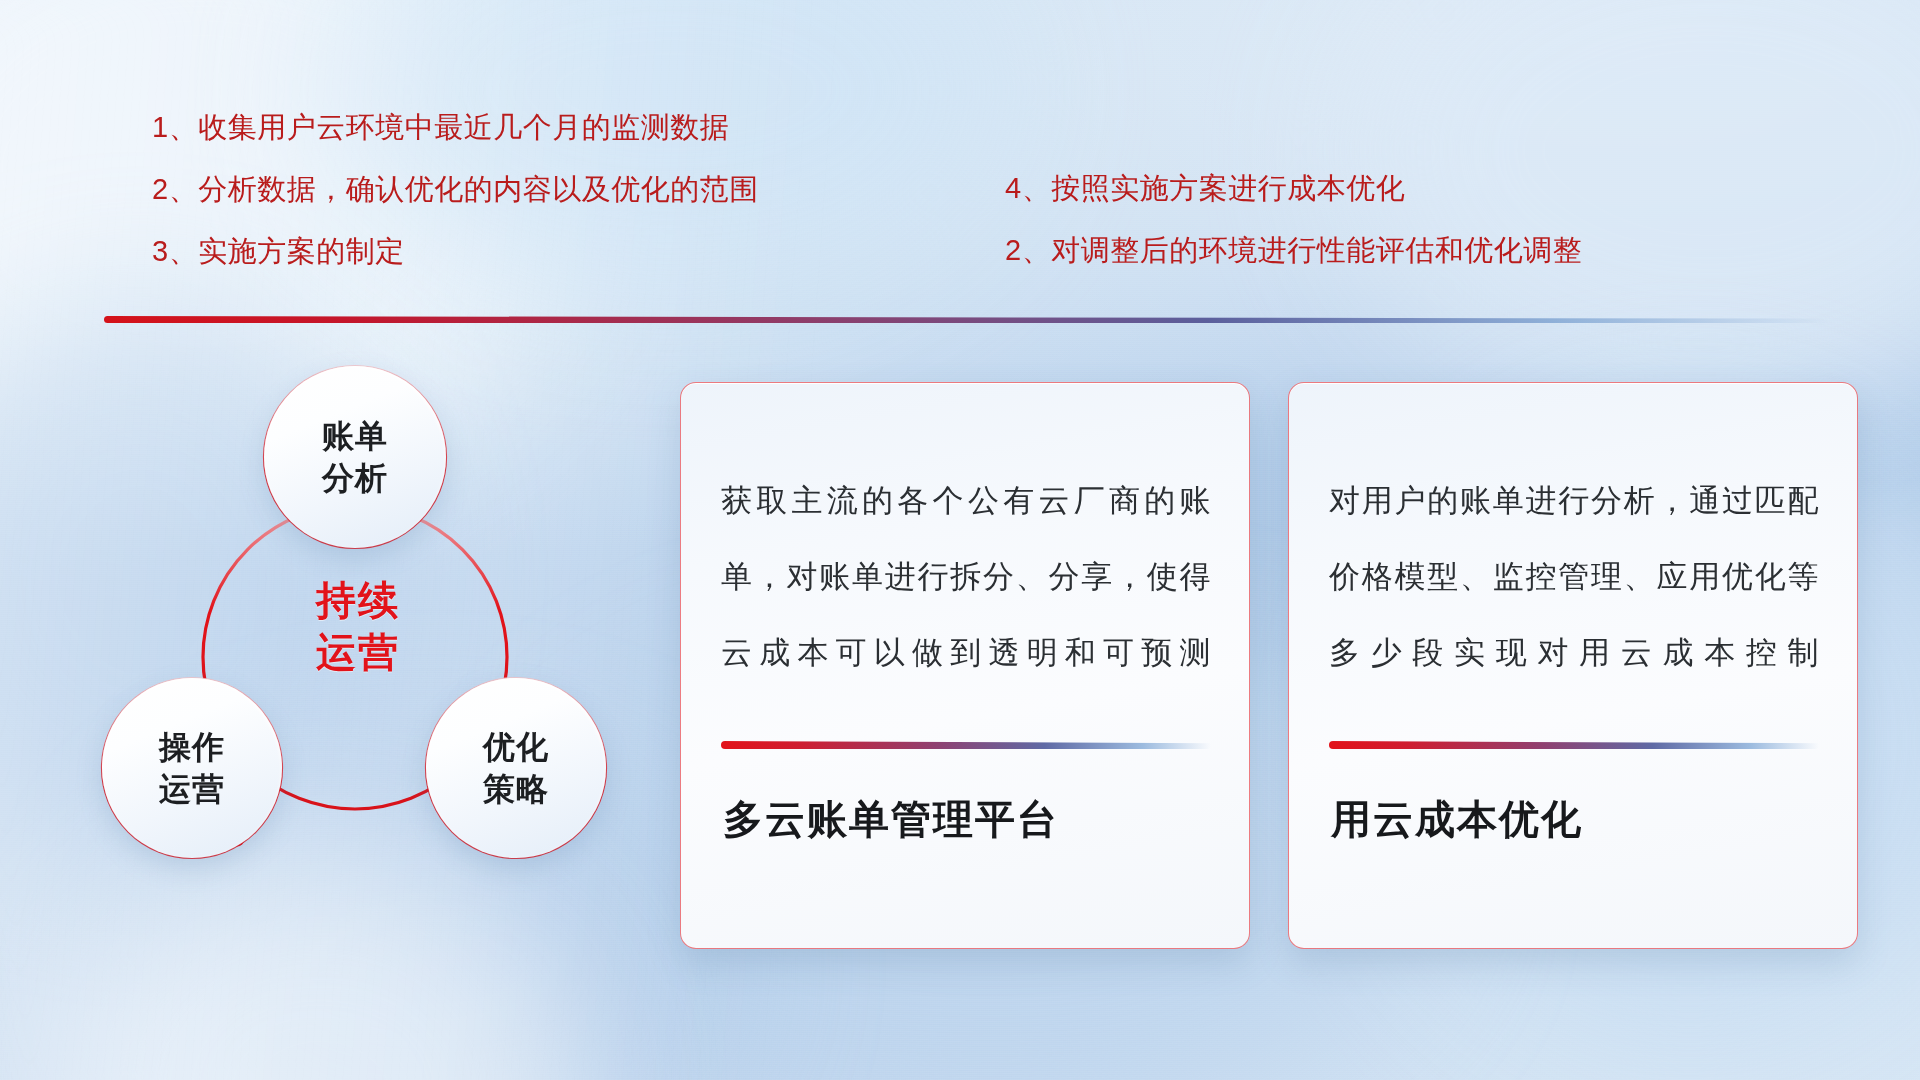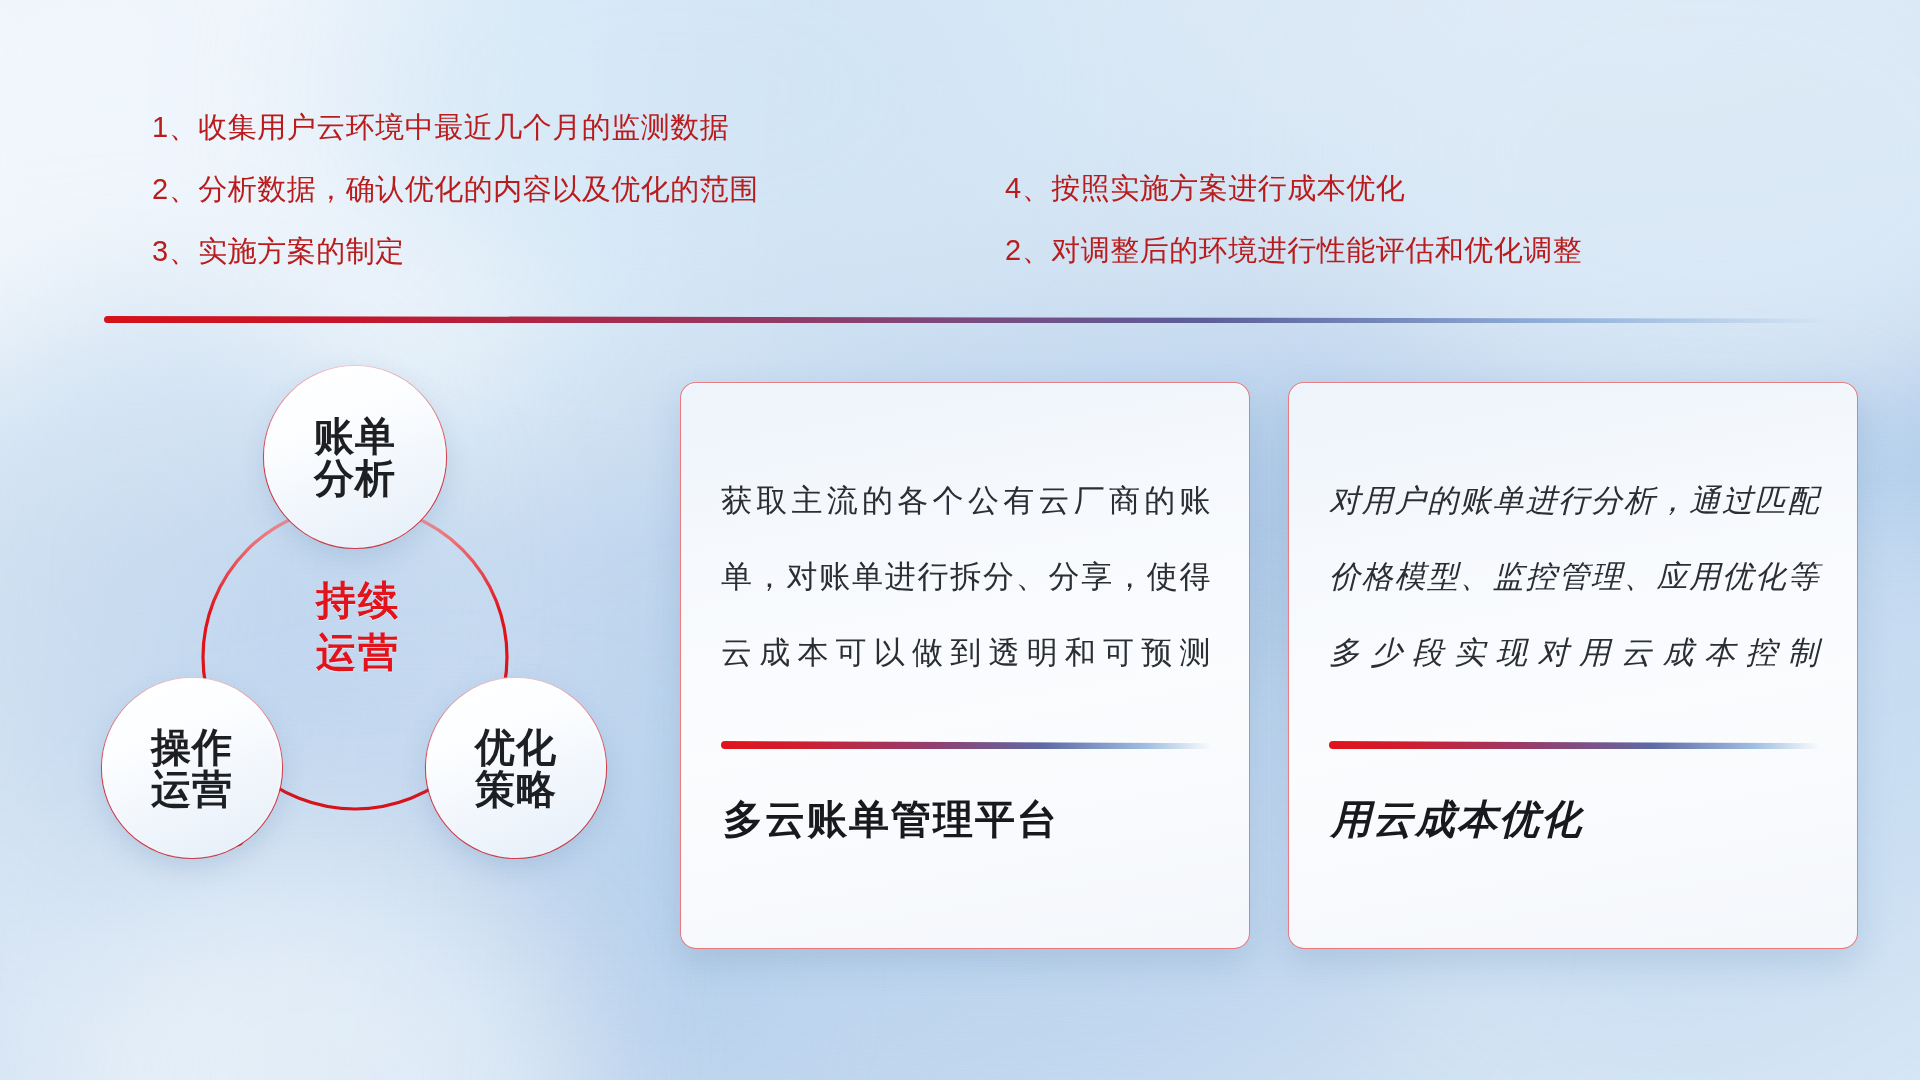--- a/index.html
+++ b/index.html
@@ -66,42 +66,42 @@
   .venn svg{position:absolute;left:0;top:0;}
   .cbub{
     position:absolute;border-radius:50%;
     background:
       linear-gradient(158deg,#ffffff 0%,#fdfeff 30%,#f1f6fc 64%,#e3edf8 100%);
     box-shadow:0 10px 26px rgba(90,130,175,.22), inset 0 2px 4px rgba(255,255,255,.95);
     display:flex;align-items:center;justify-content:center;
   }
   .cbub span{
     display:block;text-align:center;color:#1d1f22;font-weight:700;
-    font-size:40px;line-height:42px;letter-spacing:1px;
+    font-size:32px;line-height:42px;letter-spacing:1px;
   }
   .bub-top{left:168px;top:18px;width:182px;height:182px;}
   .bub-bl{left:6px;top:330px;width:180px;height:180px;}
   .bub-br{left:330px;top:330px;width:180px;height:180px;}
   .center-label{
     position:absolute;left:172px;top:226px;width:180px;text-align:center;
     color:#e2131a;font-weight:800;font-size:40px;line-height:52px;letter-spacing:2px;
     text-shadow:0 1px 0 rgba(255,255,255,.5);
   }
 
   
   .card{
     position:absolute;top:382px;width:568px;height:565px;
     border-radius:16px;
     border:1px solid rgba(226,19,26,.55);
     background:linear-gradient(170deg,#eef4fb 0%,#f6f9fd 28%,#fbfcfe 58%,#f4f7fb 100%);
     box-shadow:0 14px 34px rgba(82,118,162,.20), inset 0 1px 0 rgba(255,255,255,.95);
     overflow:hidden;
   }
   .card-a{left:680px;}
-  .card-b{left:1288px;font-style:italic;}
+  .card-b{left:1288px;}
   .card-body{
     position:absolute;left:40px;right:38px;top:80px;
     color:#2b2f33;font-size:31px;line-height:76px;letter-spacing:.5px;
     text-align:justify;text-align-last:justify;
   }
   .card-line{
     position:absolute;left:40px;width:490px;height:8px;top:358px;
     background:linear-gradient(90deg,#e2131a 0%,#cf1d30 16%,#8f4171 44%,#5f6aa5 66%,#9cbbdf 86%,rgba(255,255,255,0) 100%);
     border-radius:4px;
     clip-path:polygon(0 0,100% 28%,100% 100%,0 100%);

